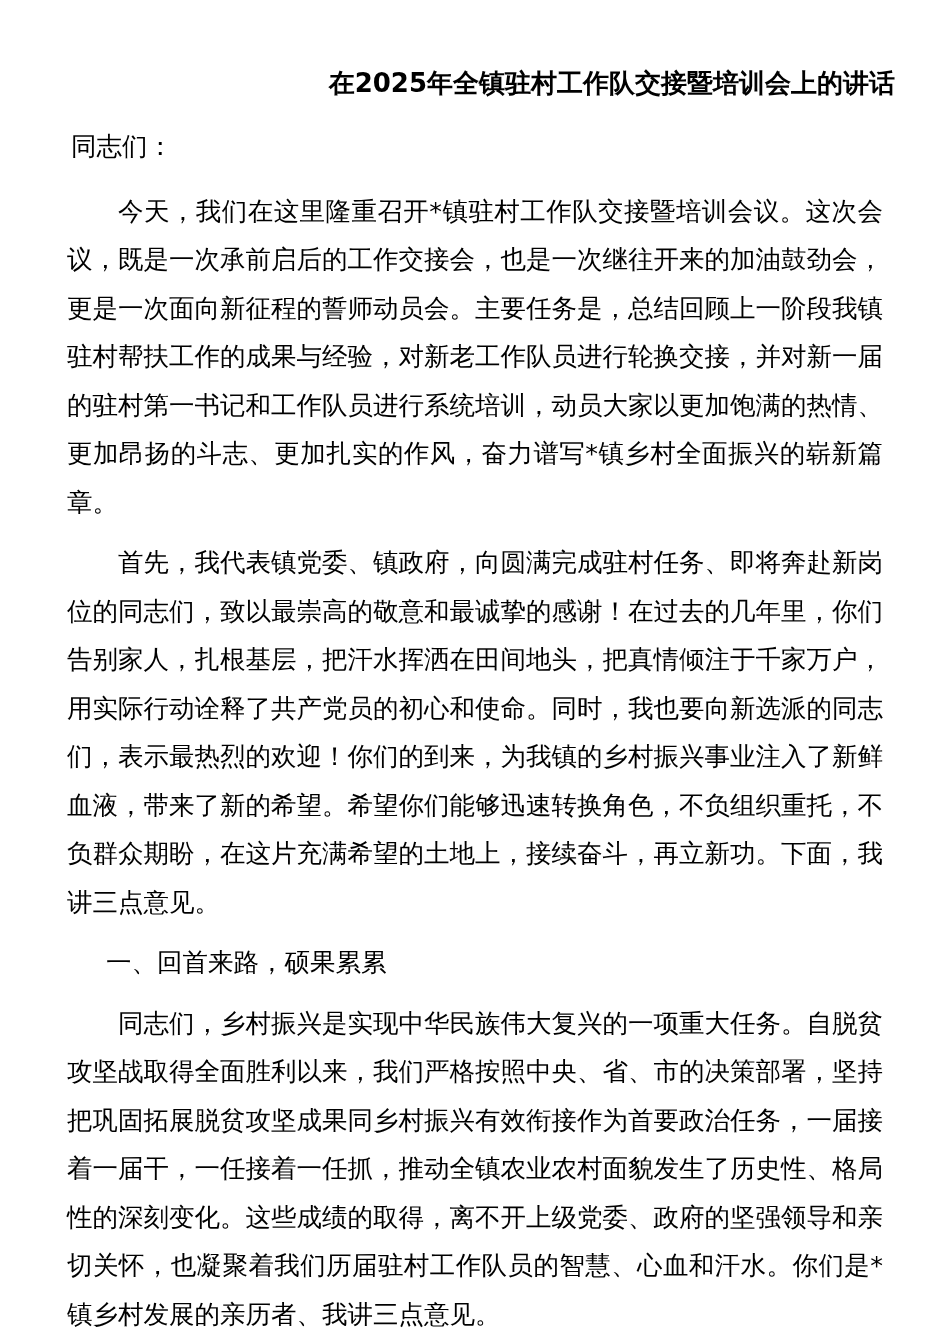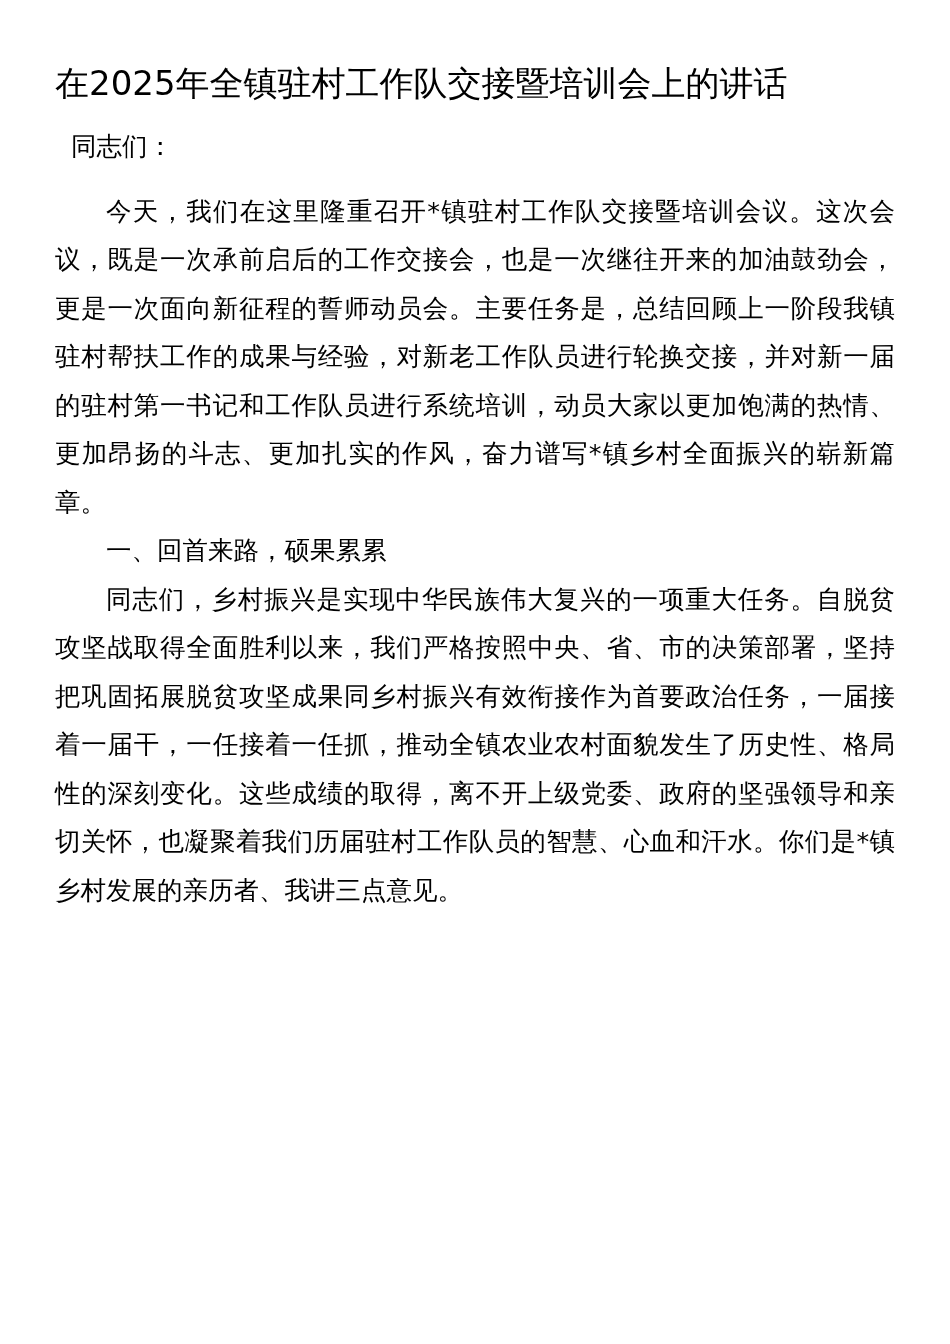--- a/index.html
+++ b/index.html
@@ -18,38 +18,38 @@
   .page {
     position: relative;
     width: 950px;
     height: 1344px;
     background: #ffffff;
     box-sizing: border-box;
     padding: 60px 55px 0 55px;
     overflow: hidden;
   }
   .doc-title {
-    font-size: 34px;
-    font-weight: normal;
+    font-size: 26px;
+    font-weight: bold;
     line-height: 46px;
-    text-align: left;
+    text-align: right;
     letter-spacing: 0px;
     margin: 0 0 6px 0;
     white-space: nowrap;
   }
   .salutation {
     font-size: 25.5px;
     line-height: 48.5px;
     margin: 16px;
     text-align: left;
   }
   .para {
     font-size: 25.5px;
     line-height: 48.5px;
-    margin: 0;
+    margin: 12px;
     text-align: justify;
     text-justify: inter-ideograph;
     text-align-last: left;
     text-indent: 2em;
   }
   .heading {
     font-size: 25.5px;
     line-height: 48.5px;
     margin: 0;
     text-indent: 2em;
@@ -60,18 +60,19 @@
 <body>
 
 <div class="page">
 
   <h1 class="doc-title">在2025年全镇驻村工作队交接暨培训会上的讲话</h1>
 
   <p class="salutation">同志们：</p>
 
   <p class="para">今天，我们在这里隆重召开*镇驻村工作队交接暨培训会议。这次会议，既是一次承前启后的工作交接会，也是一次继往开来的加油鼓劲会，更是一次面向新征程的誓师动员会。主要任务是，总结回顾上一阶段我镇驻村帮扶工作的成果与经验，对新老工作队员进行轮换交接，并对新一届的驻村第一书记和工作队员进行系统培训，动员大家以更加饱满的热情、更加昂扬的斗志、更加扎实的作风，奋力谱写*镇乡村全面振兴的崭新篇章。</p>
 
+  <p class="para">首先，我代表镇党委、镇政府，向圆满完成驻村任务、即将奔赴新岗位的同志们，致以最崇高的敬意和最诚挚的感谢！在过去的几年里，你们告别家人，扎根基层，把汗水挥洒在田间地头，把真情倾注于千家万户，用实际行动诠释了共产党员的初心和使命。同时，我也要向新选派的同志们，表示最热烈的欢迎！你们的到来，为我镇的乡村振兴事业注入了新鲜血液，带来了新的希望。希望你们能够迅速转换角色，不负组织重托，不负群众期盼，在这片充满希望的土地上，接续奋斗，再立新功。下面，我讲三点意见。</p>
 
   <p class="heading">一、回首来路，硕果累累</p>
 
   <p class="para">同志们，乡村振兴是实现中华民族伟大复兴的一项重大任务。自脱贫攻坚战取得全面胜利以来，我们严格按照中央、省、市的决策部署，坚持把巩固拓展脱贫攻坚成果同乡村振兴有效衔接作为首要政治任务，一届接着一届干，一任接着一任抓，推动全镇农业农村面貌发生了历史性、格局性的深刻变化。这些成绩的取得，离不开上级党委、政府的坚强领导和亲切关怀，也凝聚着我们历届驻村工作队员的智慧、心血和汗水。你们是*镇乡村发展的亲历者、我讲三点意见。</p>
 
 </div>
 
 </body></html>

